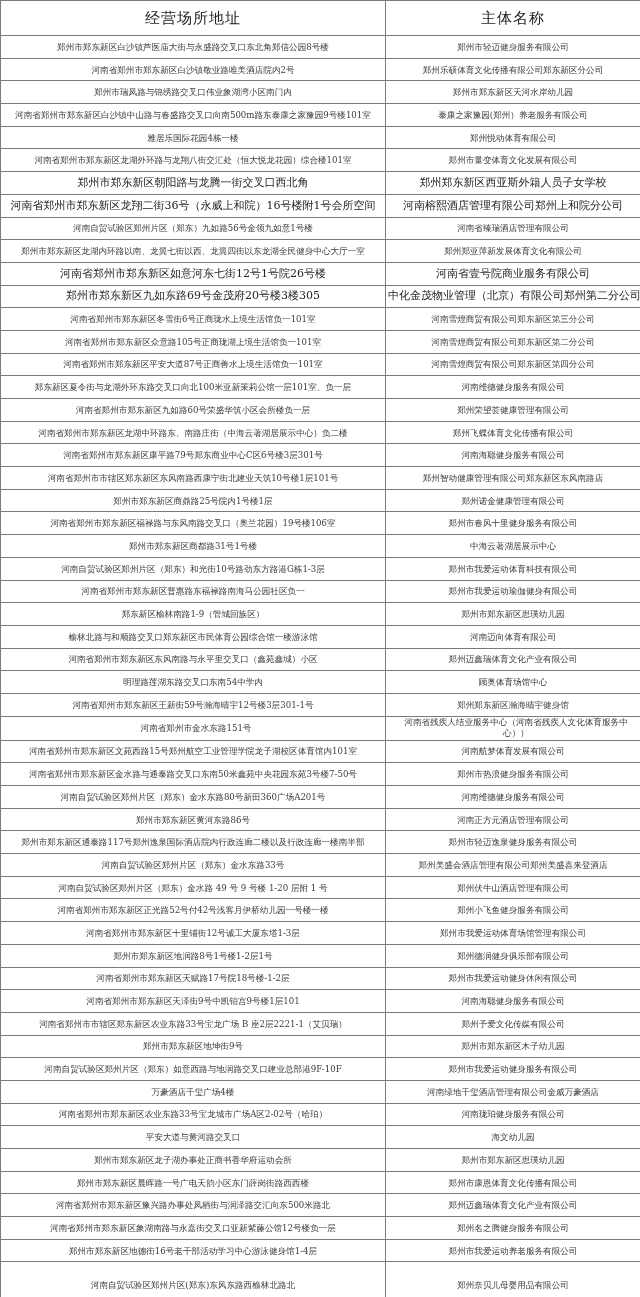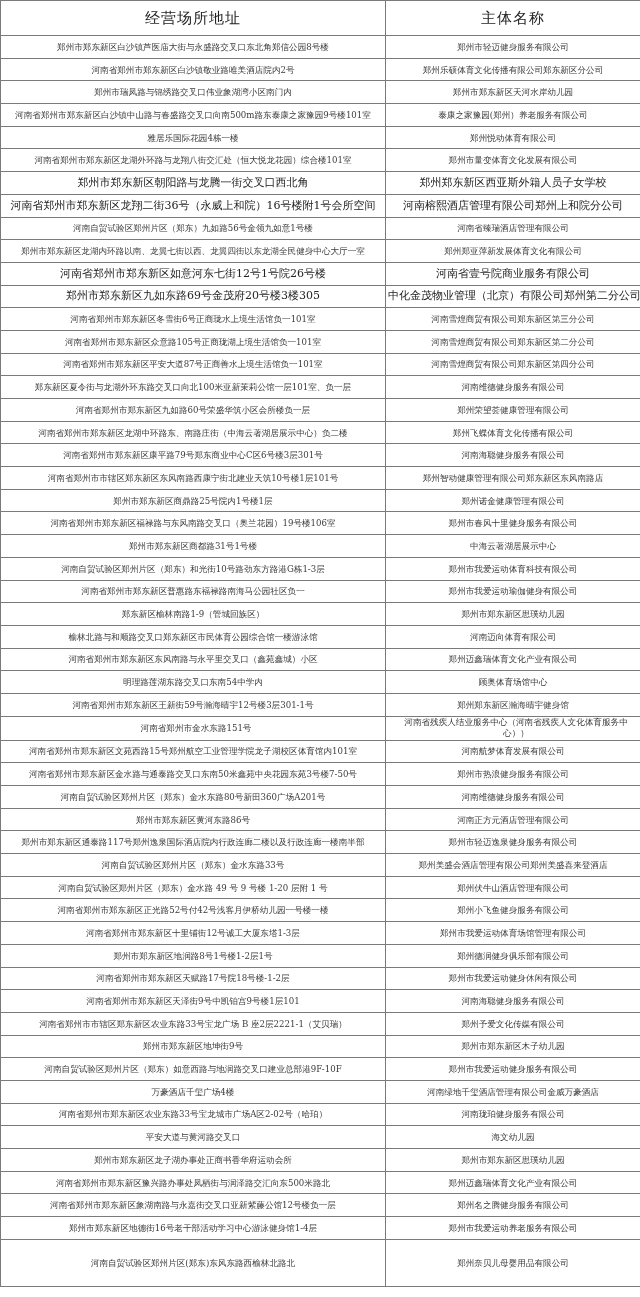--- a/index.html
+++ b/index.html
@@ -242,20 +242,24 @@
       </tr>
       <tr>
         <td>平安大道与黄河路交叉口</td>
         <td>海文幼儿园</td>
       </tr>
       <tr>
         <td>郑州市郑东新区龙子湖办事处正商书香华府运动会所</td>
         <td>郑州市郑东新区思璞幼儿园</td>
       </tr>
       <tr>
+        <td>郑州市郑东新区晨晖路一号广电天韵小区东门薛岗街路西西楼</td>
+        <td>郑州市康恩体育文化传播有限公司</td>
+      </tr>
+      <tr>
         <td>河南省郑州市郑东新区豫兴路办事处凤栖街与润泽路交汇向东500米路北</td>
         <td>郑州迈鑫瑞体育文化产业有限公司</td>
       </tr>
       <tr>
         <td>河南省郑州市郑东新区象湖南路与永嘉街交叉口亚新紫藤公馆12号楼负一层</td>
         <td>郑州名之腾健身服务有限公司</td>
       </tr>
       <tr>
         <td>郑州市郑东新区地德街16号老干部活动学习中心游泳健身馆1-4层</td>
         <td>郑州市我爱运动养老服务有限公司</td>

